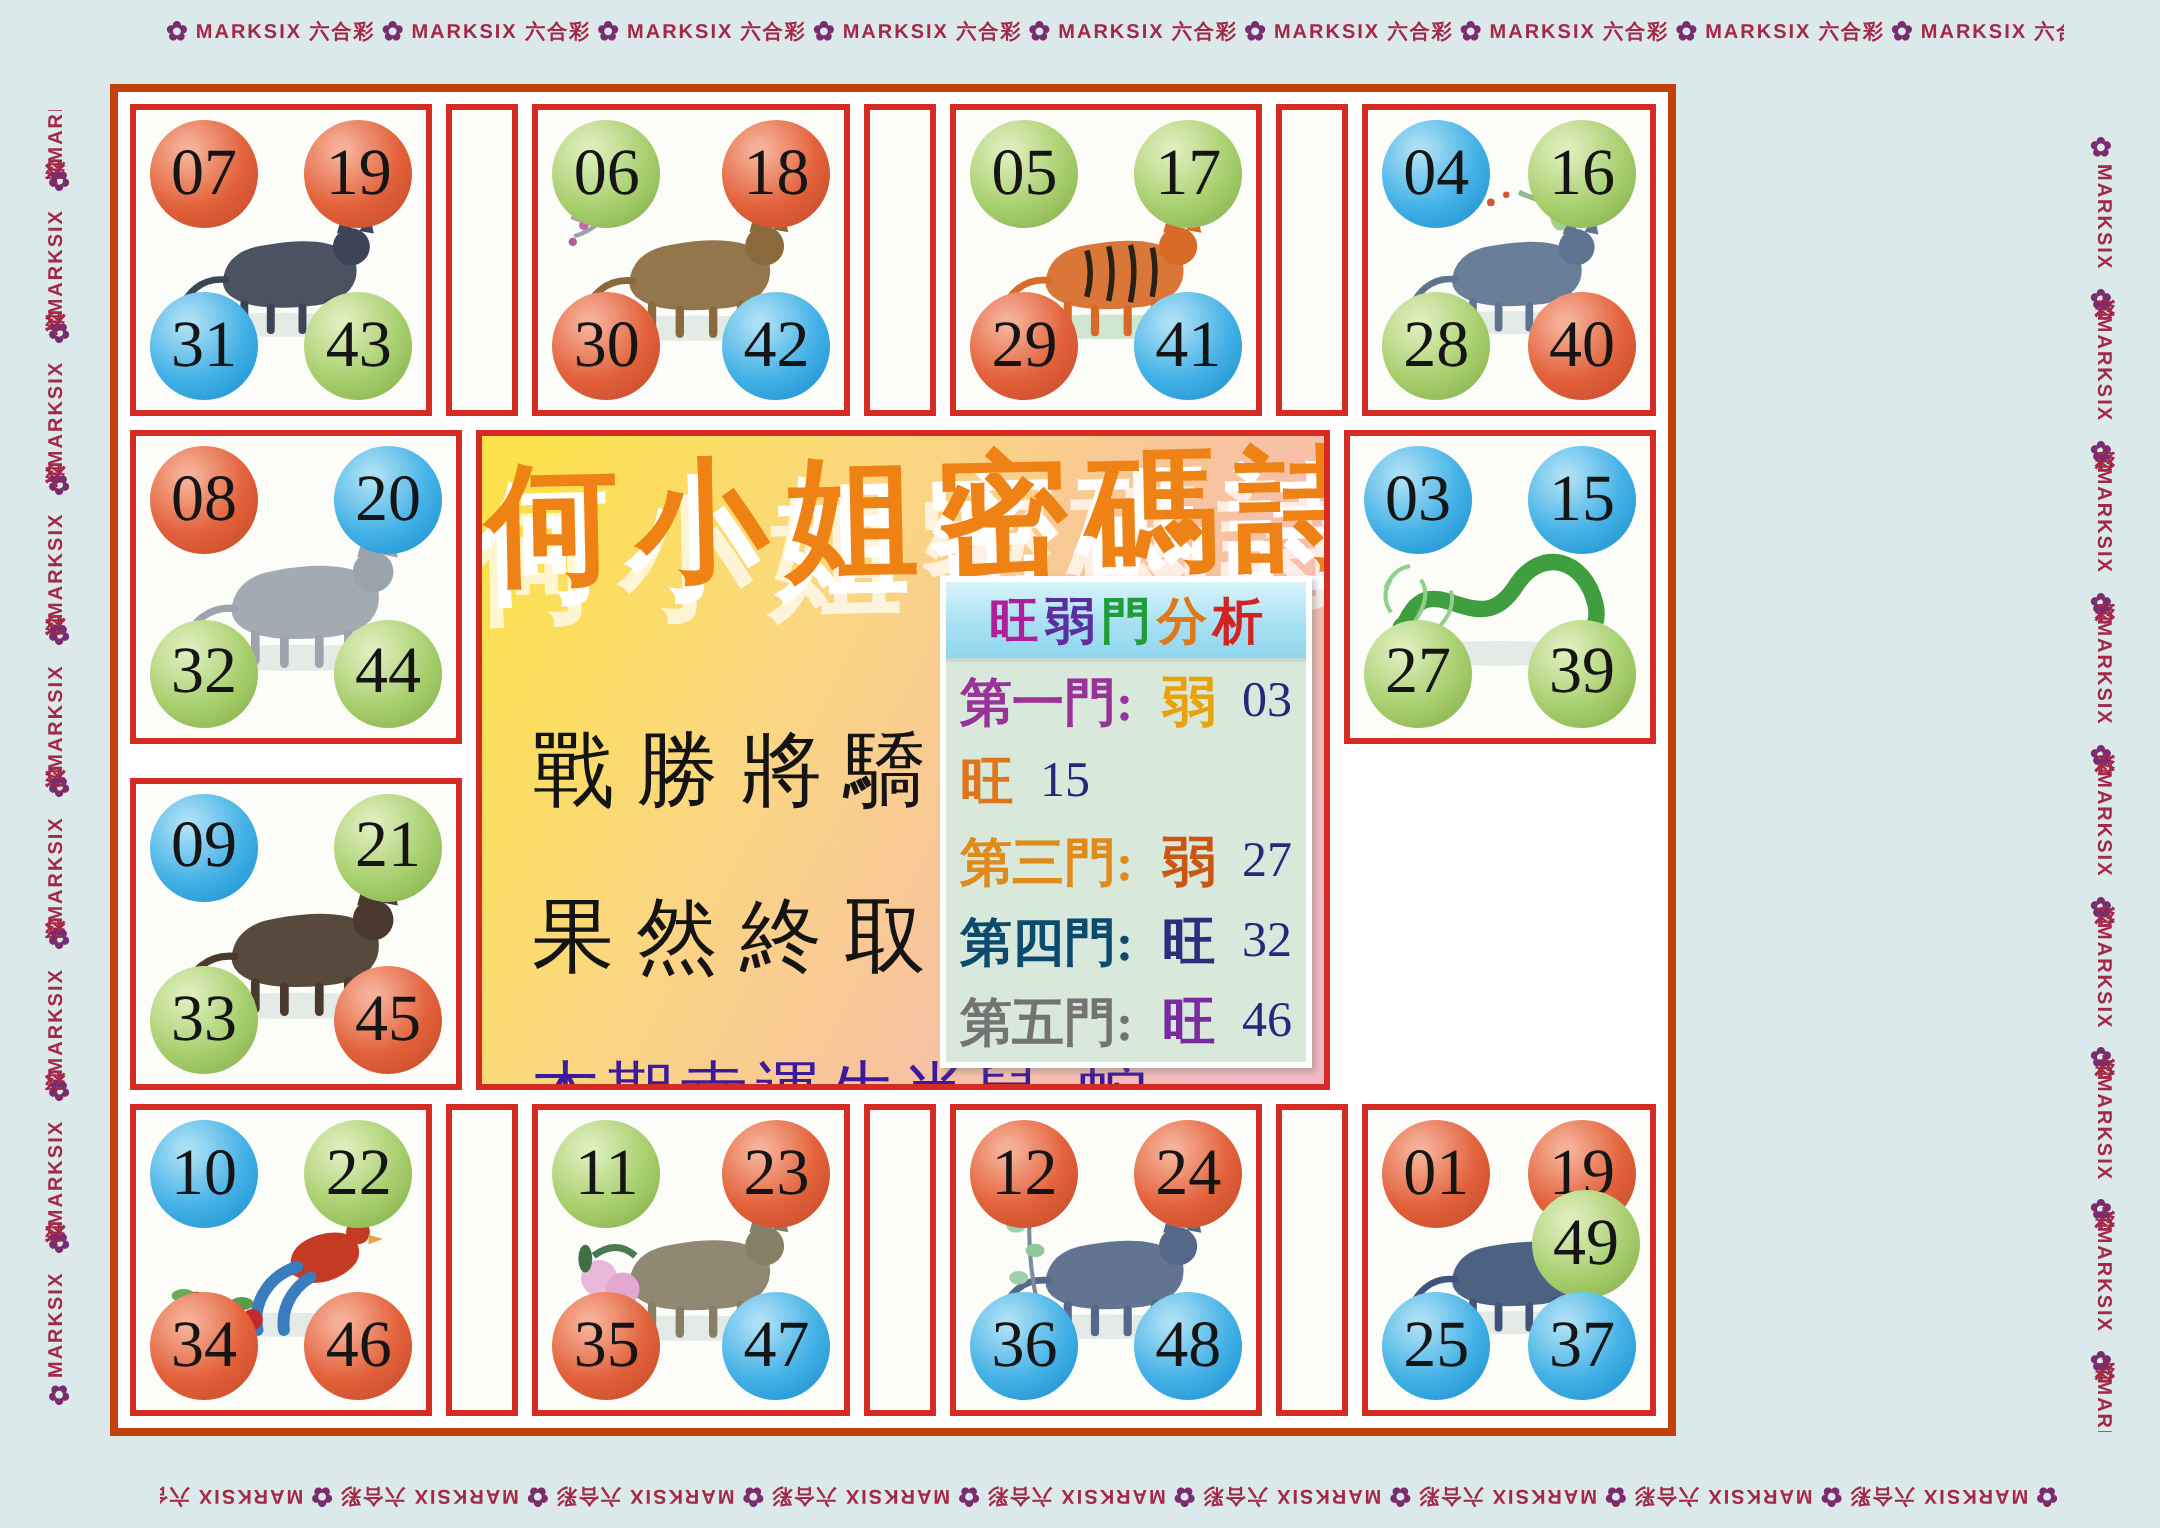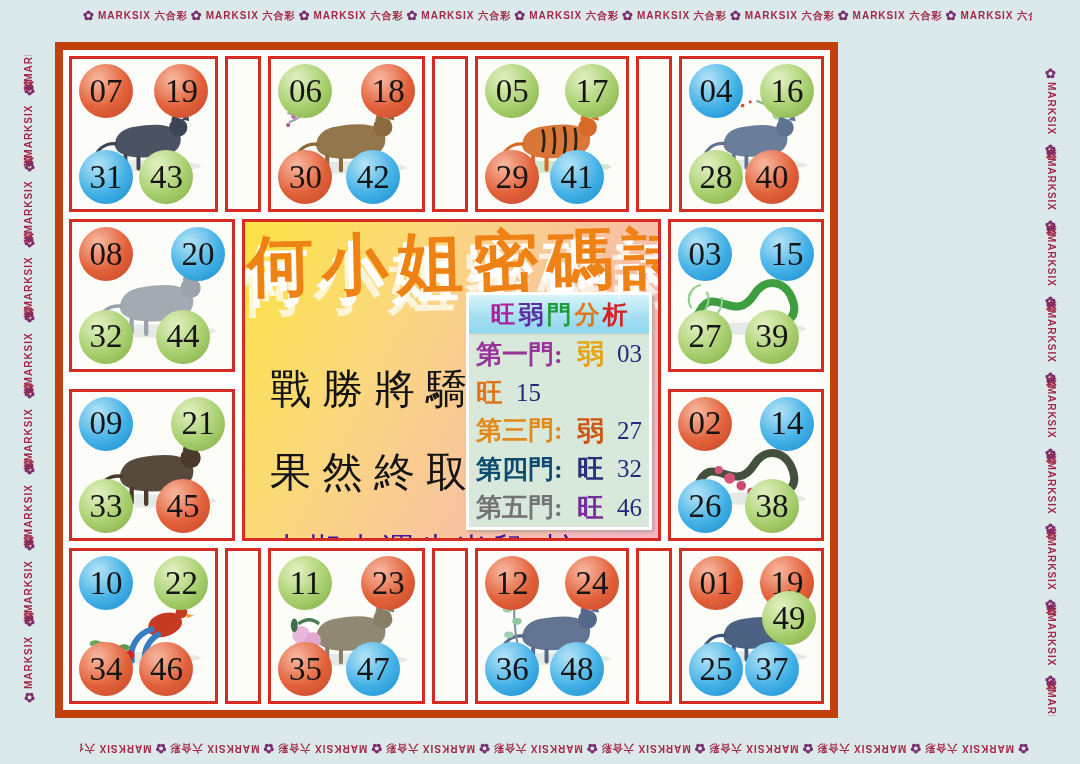--- a/index.html
+++ b/index.html
@@ -17,21 +17,21 @@
   .strip .ico{color:#7a2d6e;font-size:13px;padding:0 3px;vertical-align:-1px}
   #strip-top{left:80px;top:7px;width:952px;height:18px}
   #strip-bottom{left:80px;bottom:7px;width:952px;height:18px;transform:rotate(180deg)}
   #strip-left,#strip-right{writing-mode:vertical-rl;width:18px;height:650px}
   #strip-left{left:20px;top:55px;transform:rotate(180deg)}
   #strip-right{right:20px;top:66px}
 
   
   .frame{
     position:absolute;left:55px;top:42px;width:783px;height:676px;
-    box-sizing:border-box;background:#fff;border:8px solid #c2410c;
+    box-sizing:border-box;background:#fff;border:4px solid #c2410c;
     padding:6px;display:grid;grid-template-rows:156px 1fr 156px;gap:7px;
   }
   .prow{display:grid;gap:7px;min-height:0}
   .prow.outer{grid-template-columns:1fr 36px 1.05fr 36px 1.03fr 36px 0.97fr}
   .prow.mid{grid-template-columns:166px 1fr 156px}
   .pcol{display:grid;grid-template-rows:1fr 1fr;gap:17px;min-height:0}
 
   .panel,.spacer{
     border:3px solid #d42c22;background:#fcfcf9;position:relative;
     box-sizing:border-box;overflow:hidden;
@@ -41,21 +41,21 @@
   
   .ball{
     position:absolute;width:54px;height:54px;border-radius:50%;
     display:flex;align-items:center;justify-content:center;
     font-size:33px;color:#151515;z-index:3;
   }
   .ball.red{background:radial-gradient(circle at 35% 28%,#f6b097 6%,#e2613a 55%,#c5492a 95%)}
   .ball.green{background:radial-gradient(circle at 35% 28%,#ddeebb 6%,#a8cf6e 55%,#84b049 95%)}
   .ball.blue{background:radial-gradient(circle at 35% 28%,#aadff5 6%,#43b1e6 55%,#1b8fd0 95%)}
   .pos-tl{top:5px;left:7px}.pos-tr{top:5px;right:7px}
-  .pos-bl{bottom:5px;left:7px}.pos-br{bottom:5px;right:22px}
+  .pos-bl{bottom:5px;left:7px}.pos-br{bottom:5px;right:7px}
   .pos-mr{top:40px;right:5px}
 
   
   .center-panel{
     border:3px solid #d42c22;box-sizing:border-box;position:relative;overflow:hidden;
     background:linear-gradient(118deg,#fce14a 4%,#fbd87e 34%,#f8c49d 62%,#f5b7c3 92%);
   }
   .main-title{
     position:absolute;left:2px;top:-4px;width:100%;
     font-family:"Liberation Sans",sans-serif;font-weight:bold;
@@ -260,35 +260,20 @@
             <path d="M38 98 C 58 40 92 112 122 64 C 140 36 172 44 180 78 C 184 96 172 106 158 103" stroke="#3f9e3f" stroke-width="12" fill="none" stroke-linecap="round"></path>
           <circle cx="40" cy="96" r="9" fill="#3f9e3f"></circle>
             <path d="M30 84 q-8 -12 0 -24 M48 90 q12 -18 4 -30 M64 96 q14 -14 10 -28" stroke="#8fd08f" stroke-width="3" fill="none"></path>
             <path d="M26 66 q6 -14 18 -16" stroke="#8fd08f" stroke-width="3" fill="none"></path>
           </svg>
           <div class="ball blue pos-tl">03</div>
           <div class="ball blue pos-tr">15</div>
           <div class="ball green pos-bl">27</div>
           <div class="ball green pos-br">39</div>
         </div>
-        <div class="panel">
-          <svg viewBox="0 0 220 130" preserveAspectRatio="xMidYMid meet">
-            <ellipse cx="110" cy="114" rx="88" ry="9" fill="#e4eae5"></ellipse>
-            <path d="M38 98 C 58 40 92 112 122 64 C 140 36 172 44 180 78 C 184 96 172 106 158 103" stroke="#44503e" stroke-width="12" fill="none" stroke-linecap="round"></path>
-          <circle cx="40" cy="96" r="9" fill="#44503e"></circle>
-            <circle cx="86" cy="84" r="8" fill="#d6527a"></circle>
-            <circle cx="103" cy="95" r="7" fill="#c94b72"></circle>
-            <circle cx="70" cy="72" r="6" fill="#d6527a"></circle>
-            <circle cx="118" cy="104" r="6" fill="#c94b72"></circle>
-          </svg>
-          <div class="ball red pos-tl">02</div>
-          <div class="ball blue pos-tr">14</div>
-          <div class="ball blue pos-bl">26</div>
-          <div class="ball green pos-br">38</div>
-        </div>
       </div>
   </div>
 
   <div class="prow outer" id="row-bottom">
       <div class="panel">
         <svg viewBox="0 0 220 130" preserveAspectRatio="xMidYMid meet">
           <ellipse cx="110" cy="114" rx="88" ry="9" fill="#e4eae5"></ellipse>
           <path d="M118 76 Q112 54 138 46 Q162 40 168 54 Q172 66 158 75 Q144 84 130 82 Z" fill="#c53a22"></path>
           <circle cx="168" cy="44" r="9" fill="#c53a22"></circle>
           <path d="M162 35 q4 -9 8 -1 q4 -8 9 1" stroke="#e02a2a" stroke-width="4" fill="none"></path>

